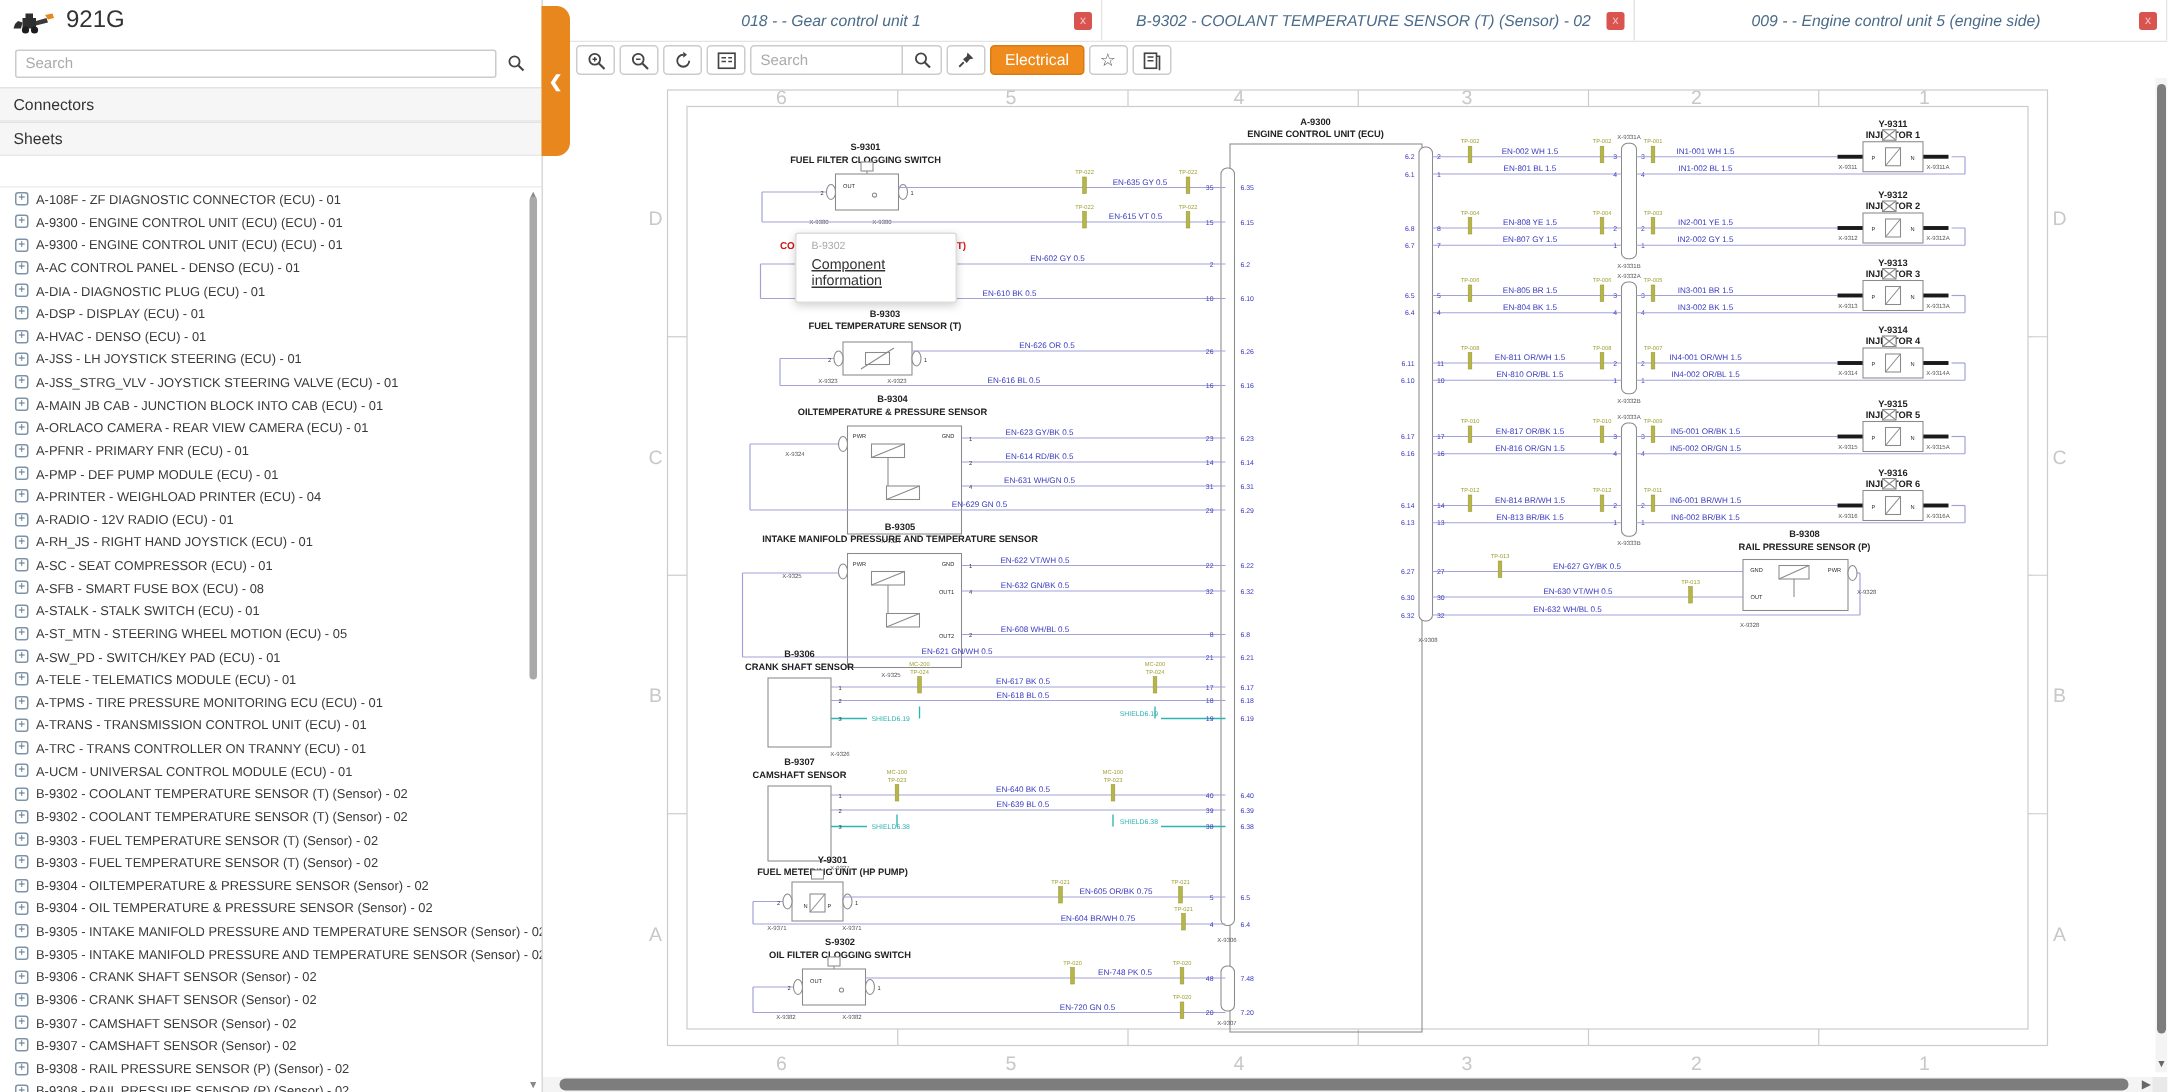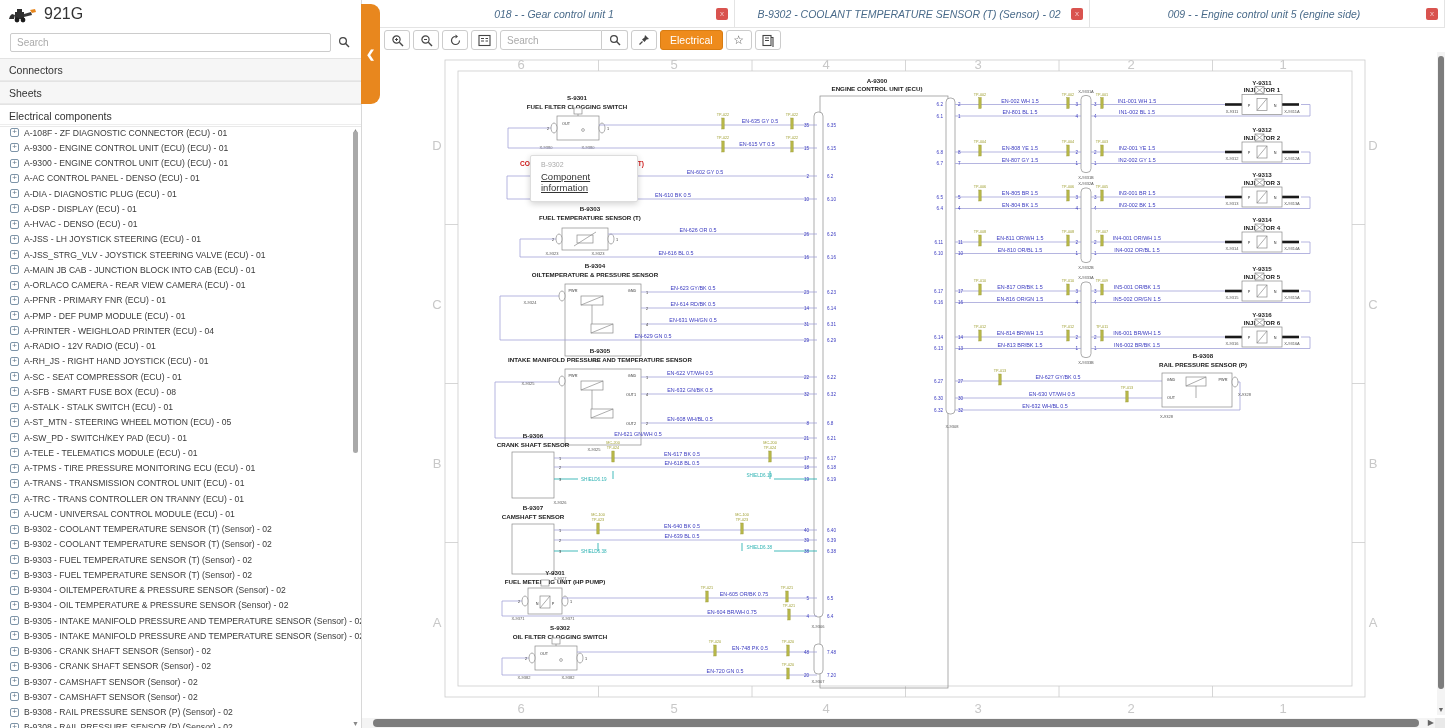--- a/index.html
+++ b/index.html
@@ -99,21 +99,20 @@
       <input type="text" placeholder="Search" style="">
       <span class="mag">
         <svg width="12" height="12" viewBox="0 0 12 12">
             <circle cx="5" cy="5" r="3.4" fill="none" stroke="#444" stroke-width="1.2"></circle>
             <line x1="7.6" y1="7.6" x2="11" y2="11" stroke="#444" stroke-width="1.4"></line>
           </svg>
       </span>
     </div>
     <div class="acc">Connectors</div>
     <div class="acc">Sheets</div>
-    <div class="acc active">Electrical components</div>
     <div class="complist" id="complist">
       <span class="sb-arrow" style="top:2px">▲</span>
       <div class="sb-scroll"></div>
       <span class="sb-arrow" style="bottom:1px">▼</span>
     <div class="li">
           <span class="plus">+</span>
           <span class="litext">A-108F - ZF DIAGNOSTIC CONNECTOR (ECU) - 01</span>
         </div>
         <div class="li">
           <span class="plus">+</span>

